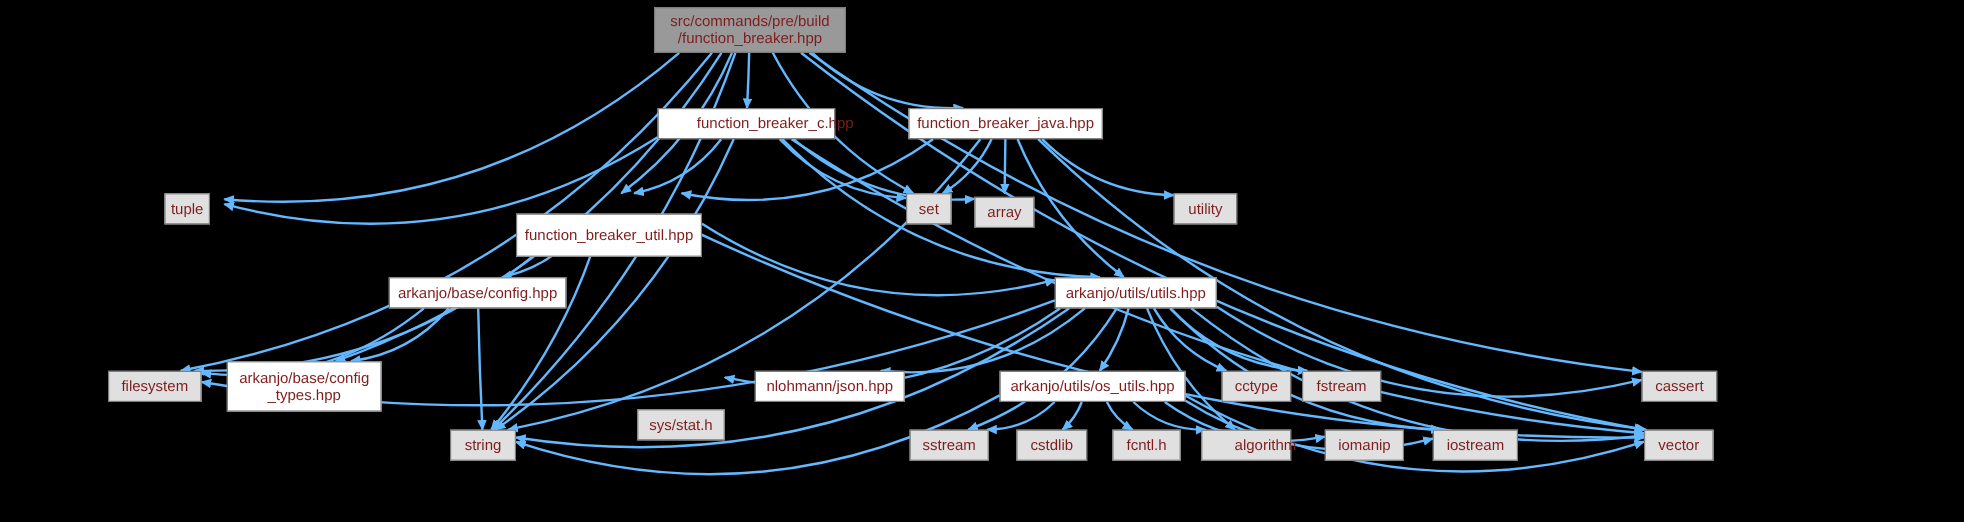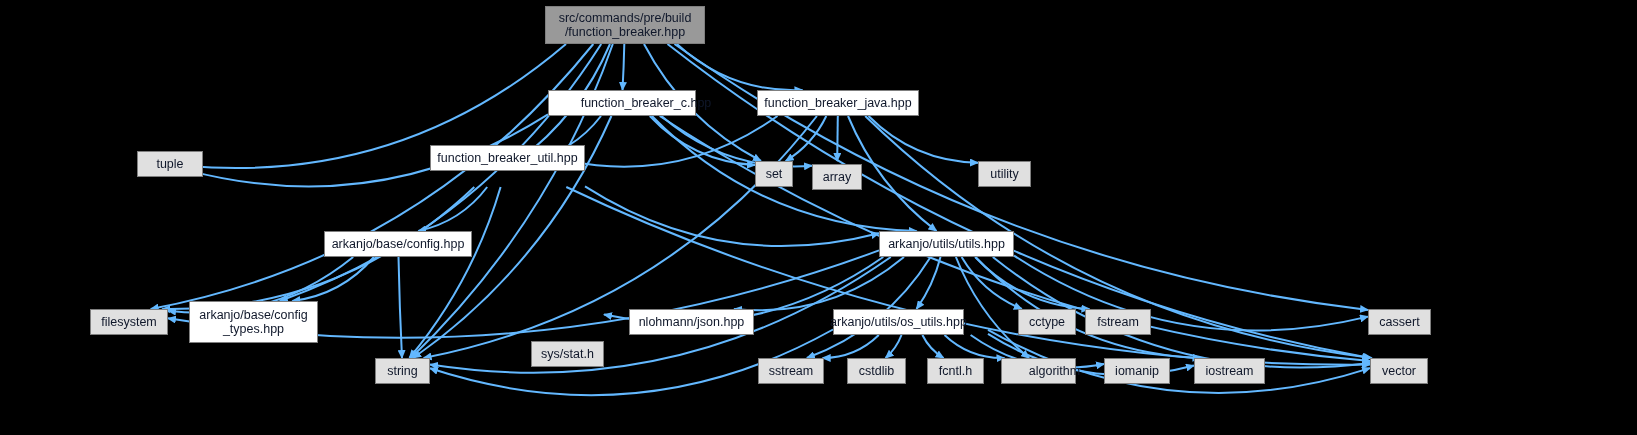--- a/index.html
+++ b/index.html
@@ -1,21 +1,21 @@
 <!DOCTYPE html>
 <html><head>
 <meta charset="utf-8">
 <style>
   html,body{margin:0;padding:0;background:#000;}
   #stage{position:relative;width:1637px;height:435px;background:#000000;overflow:hidden;
          font-family:"Liberation Sans", sans-serif;}
   svg.edges{position:absolute;left:0;top:0;width:1637px;height:435px;}
   .node{position:absolute;box-sizing:border-box;display:flex;align-items:center;
         justify-content:center;text-align:center;border:1px solid #7f7f7f;
-        color:#0f172a;font-size:12.5px;line-height:14px;white-space:pre;}
+        color:#7f1d1d;font-size:12.5px;line-height:14px;white-space:pre;}
   .fill-sys{background:#e0e0e0;}
   .fill-proj{background:#ffffff;}
   .fill-root{background:#999999;}
 </style>
 </head>
 <body>
 
 <div id="stage">
   <svg class="edges" viewBox="0 0 1637 435" xmlns="http://www.w3.org/2000/svg">
     <defs>
@@ -76,33 +76,33 @@
         <path d="M988.0,333.9 Q1084.1,394.5 1194.0,365.5"></path>
         <path d="M988.0,329.8 Q1170.6,432.6 1370.0,368.1"></path>
         <path d="M833.0,329.5 Q640.0,437.2 430.0,368.3"></path>
       </g>
   </svg>
   <div id="node-layer">
       <div class="node fill-root" style="left: 545px; top: 6px; width: 160px; height: 38px;">src/commands/pre/build
 /function_breaker.hpp</div>
       <div class="node fill-proj" style="left: 548px; top: 90px; width: 148px; height: 26px; padding-left: 48px;">function_breaker_c.hpp</div>
       <div class="node fill-proj" style="left: 757px; top: 90px; width: 162px; height: 26px;">function_breaker_java.hpp</div>
-      <div class="node fill-sys" style="left: 137px; top: 151px; width: 66px; height: 26px;">tuple</div>
-      <div class="node fill-proj" style="left: 430px; top: 145px; width: 155px; height: 26px;">function_breaker_util.hpp</div>
+      <div class="node fill-sys" style="left: 137px; top: 161px; width: 38px; height: 26px;">tuple</div>
+      <div class="node fill-proj" style="left: 430px; top: 178px; width: 155px; height: 36px;">function_breaker_util.hpp</div>
       <div class="node fill-sys" style="left: 755px; top: 161px; width: 38px; height: 26px;">set</div>
       <div class="node fill-sys" style="left: 812px; top: 164px; width: 50px; height: 26px;">array</div>
       <div class="node fill-sys" style="left: 978px; top: 161px; width: 53px; height: 26px;">utility</div>
       <div class="node fill-proj" style="left: 324px; top: 231px; width: 148px; height: 26px;">arkanjo/base/config.hpp</div>
       <div class="node fill-proj" style="left: 879px; top: 231px; width: 135px; height: 26px;">arkanjo/utils/utils.hpp</div>
       <div class="node fill-sys" style="left: 90px; top: 309px; width: 78px; height: 26px;">filesystem</div>
       <div class="node fill-proj" style="left: 189px; top: 301px; width: 129px; height: 42px;">arkanjo/base/config
 _types.hpp</div>
       <div class="node fill-sys" style="left: 531px; top: 309px; width: 73px; height: 26px; margin-top: 32px;">sys/stat.h</div>
       <div class="node fill-proj" style="left: 629px; top: 309px; width: 125px; height: 26px;">nlohmann/json.hpp</div>
-      <div class="node fill-proj" style="left: 833px; top: 309px; width: 131px; height: 26px;">arkanjo/utils/os_utils.hpp</div>
+      <div class="node fill-proj" style="left: 833px; top: 309px; width: 155px; height: 26px;">arkanjo/utils/os_utils.hpp</div>
       <div class="node fill-sys" style="left: 1008px; top: 309px; width: 58px; height: 26px; margin-left: 10px;">cctype</div>
       <div class="node fill-sys" style="left: 1085px; top: 309px; width: 66px; height: 26px;">fstream</div>
       <div class="node fill-sys" style="left: 1368px; top: 309px; width: 63px; height: 26px;">cassert</div>
       <div class="node fill-sys" style="left: 375px; top: 358px; width: 55px; height: 26px;">string</div>
       <div class="node fill-sys" style="left: 758px; top: 358px; width: 66px; height: 26px;">sstream</div>
       <div class="node fill-sys" style="left: 847px; top: 358px; width: 59px; height: 26px;">cstdlib</div>
       <div class="node fill-sys" style="left: 927px; top: 358px; width: 57px; height: 26px;">fcntl.h</div>
       <div class="node fill-sys" style="left: 1001px; top: 358px; width: 75px; height: 26px; padding-left: 32px;">algorithm</div>
       <div class="node fill-sys" style="left: 1104px; top: 358px; width: 66px; height: 26px;">iomanip</div>
       <div class="node fill-sys" style="left: 1194px; top: 358px; width: 71px; height: 26px;">iostream</div>

